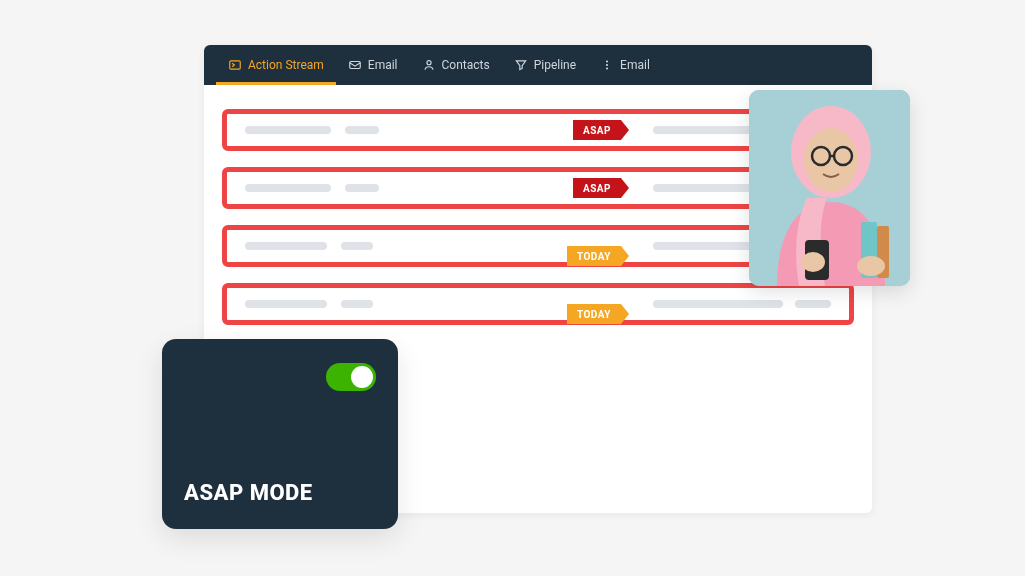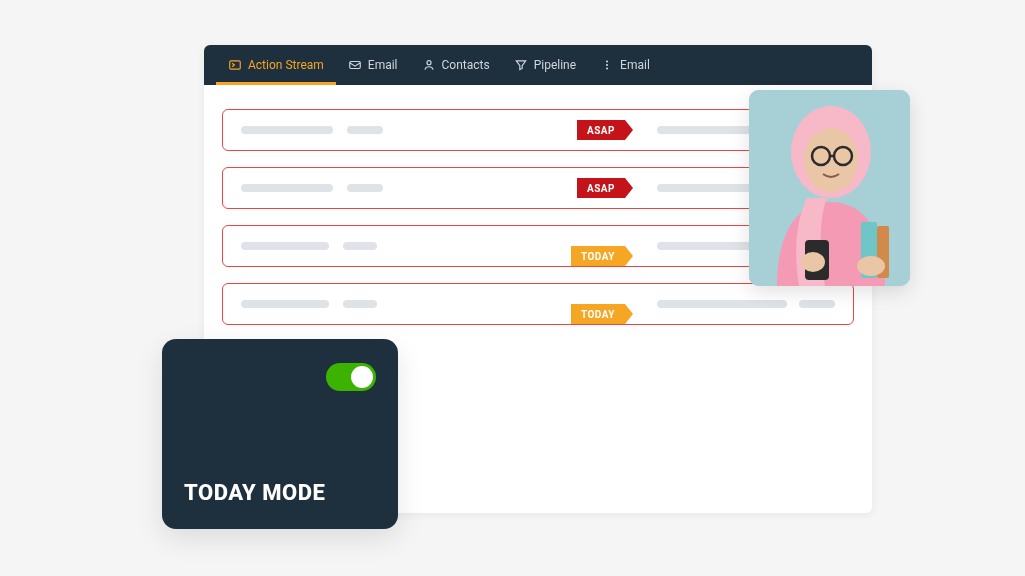--- a/index.html
+++ b/index.html
@@ -65,21 +65,21 @@
 
   
   .list-area {
     padding: 24px 18px;
     display: flex;
     flex-direction: column;
     gap: 16px;
   }
   .list-row {
     background: #fff;
-    border: 1px solid #ef4444;
+    border: 5px solid #ef4444;
     border-radius: 6px;
     height: 42px;
     display: flex;
     align-items: center;
     padding: 0 18px;
     gap: 14px;
   }
   .ph {
     height: 8px;
     border-radius: 4px;
@@ -328,14 +328,14 @@
     <rect x="112" y="132" width="16" height="56" rx="2" fill="#6fc6c6"></rect>
     <rect x="128" y="136" width="12" height="52" rx="2" fill="#d18a4a"></rect>
     <ellipse cx="122" cy="176" rx="14" ry="10" fill="#e9c6a6"></ellipse>
   </svg>
 </div>
 
 <div class="focus-card">
   <div class="toggle">
     <div class="knob"></div>
   </div>
-  <div class="focus-label">TODAY MODE</div>
+  <div class="focus-label">ASAP MODE</div>
 </div>
 
 </body></html>

